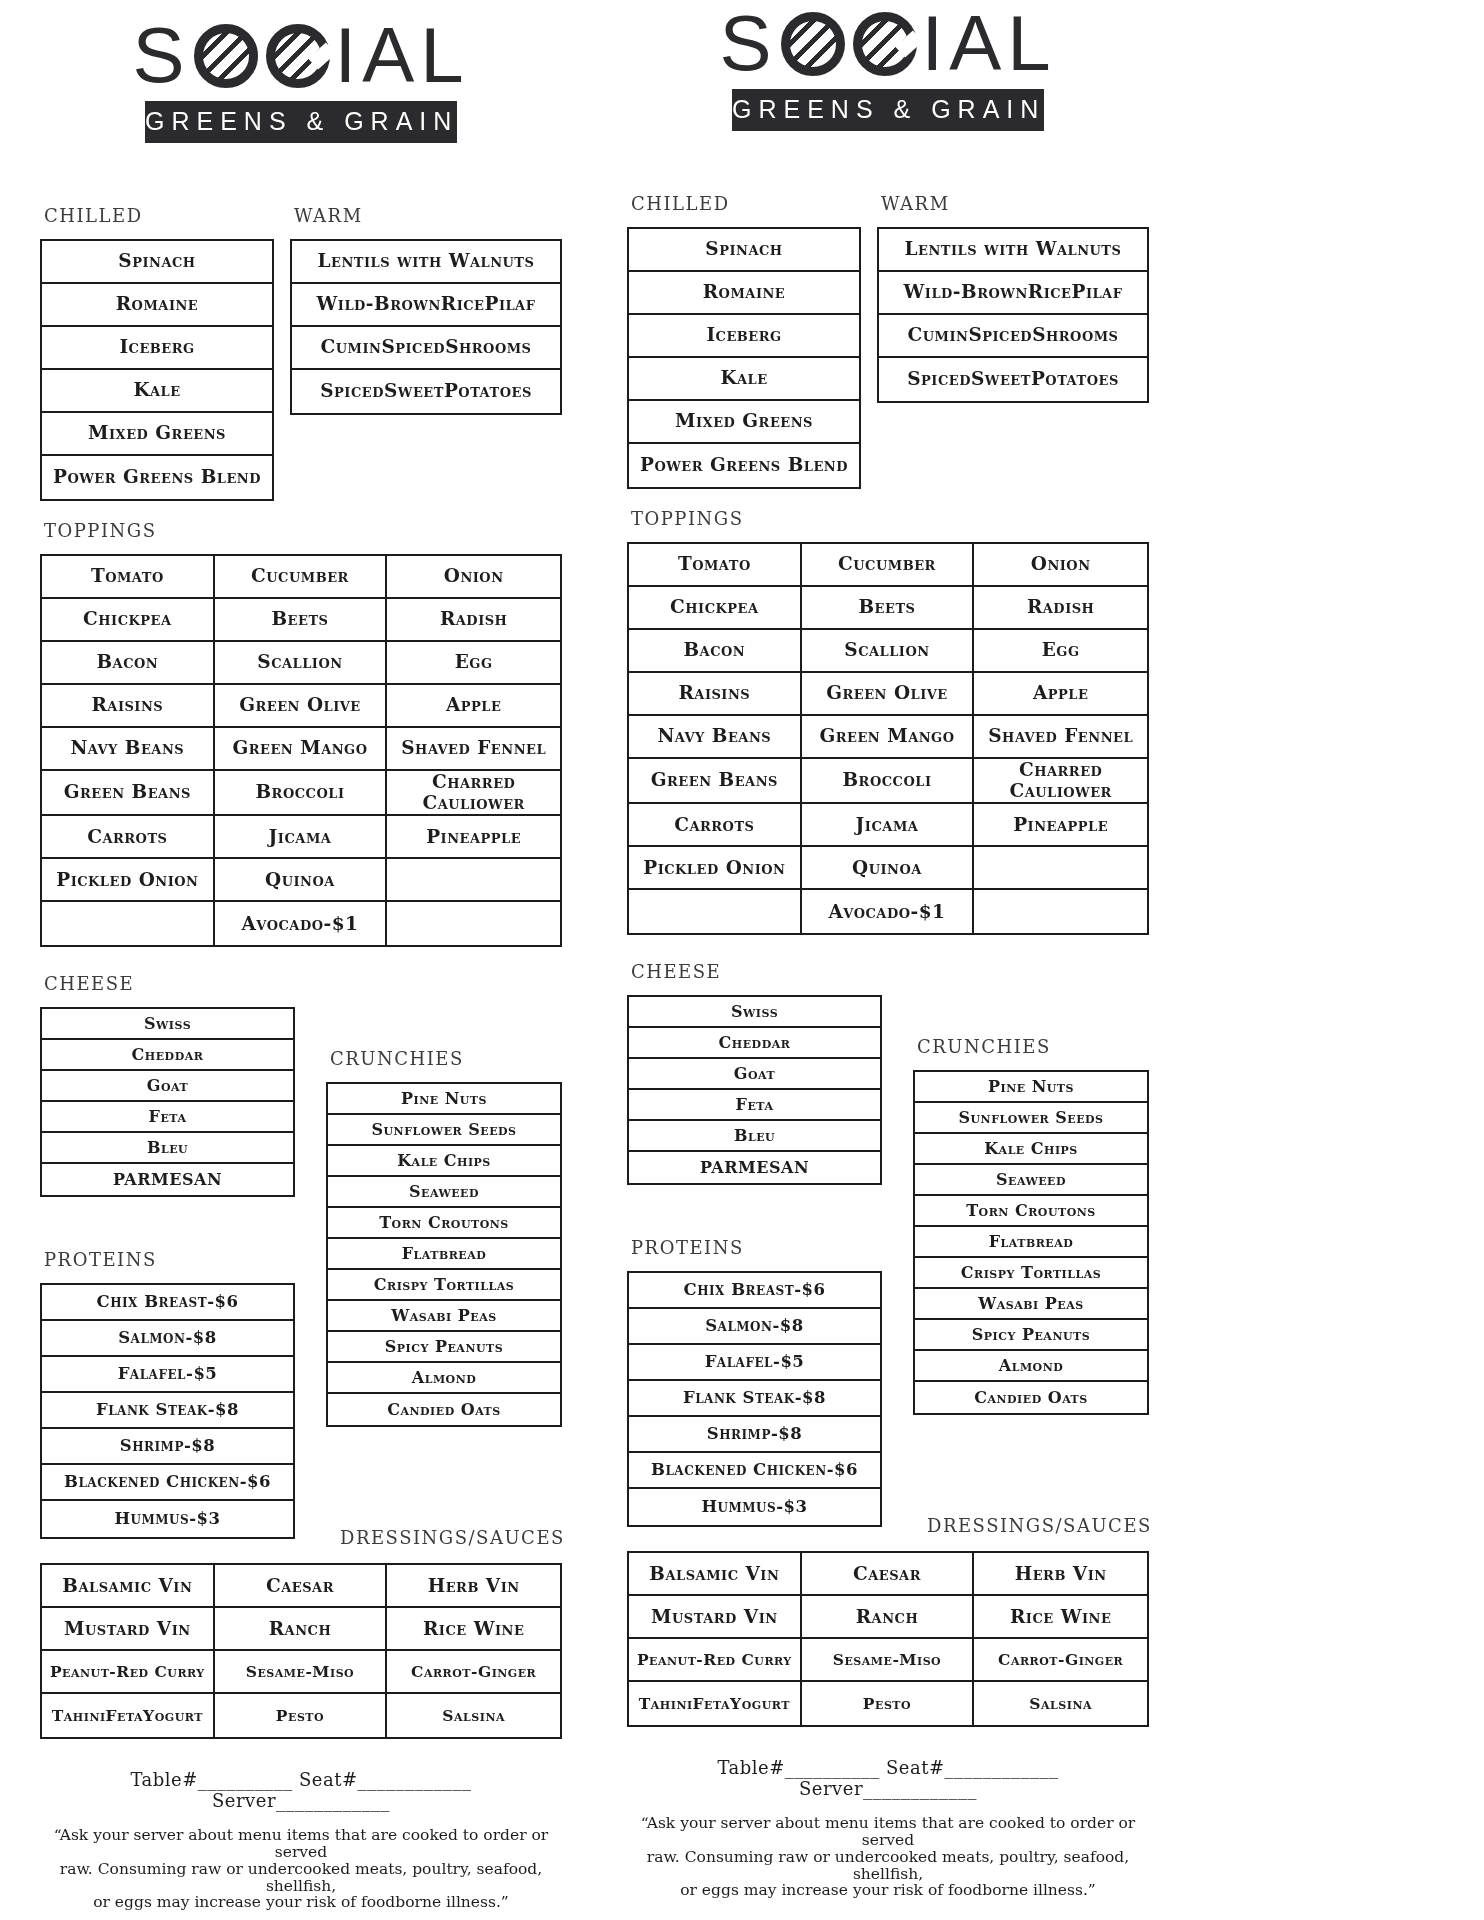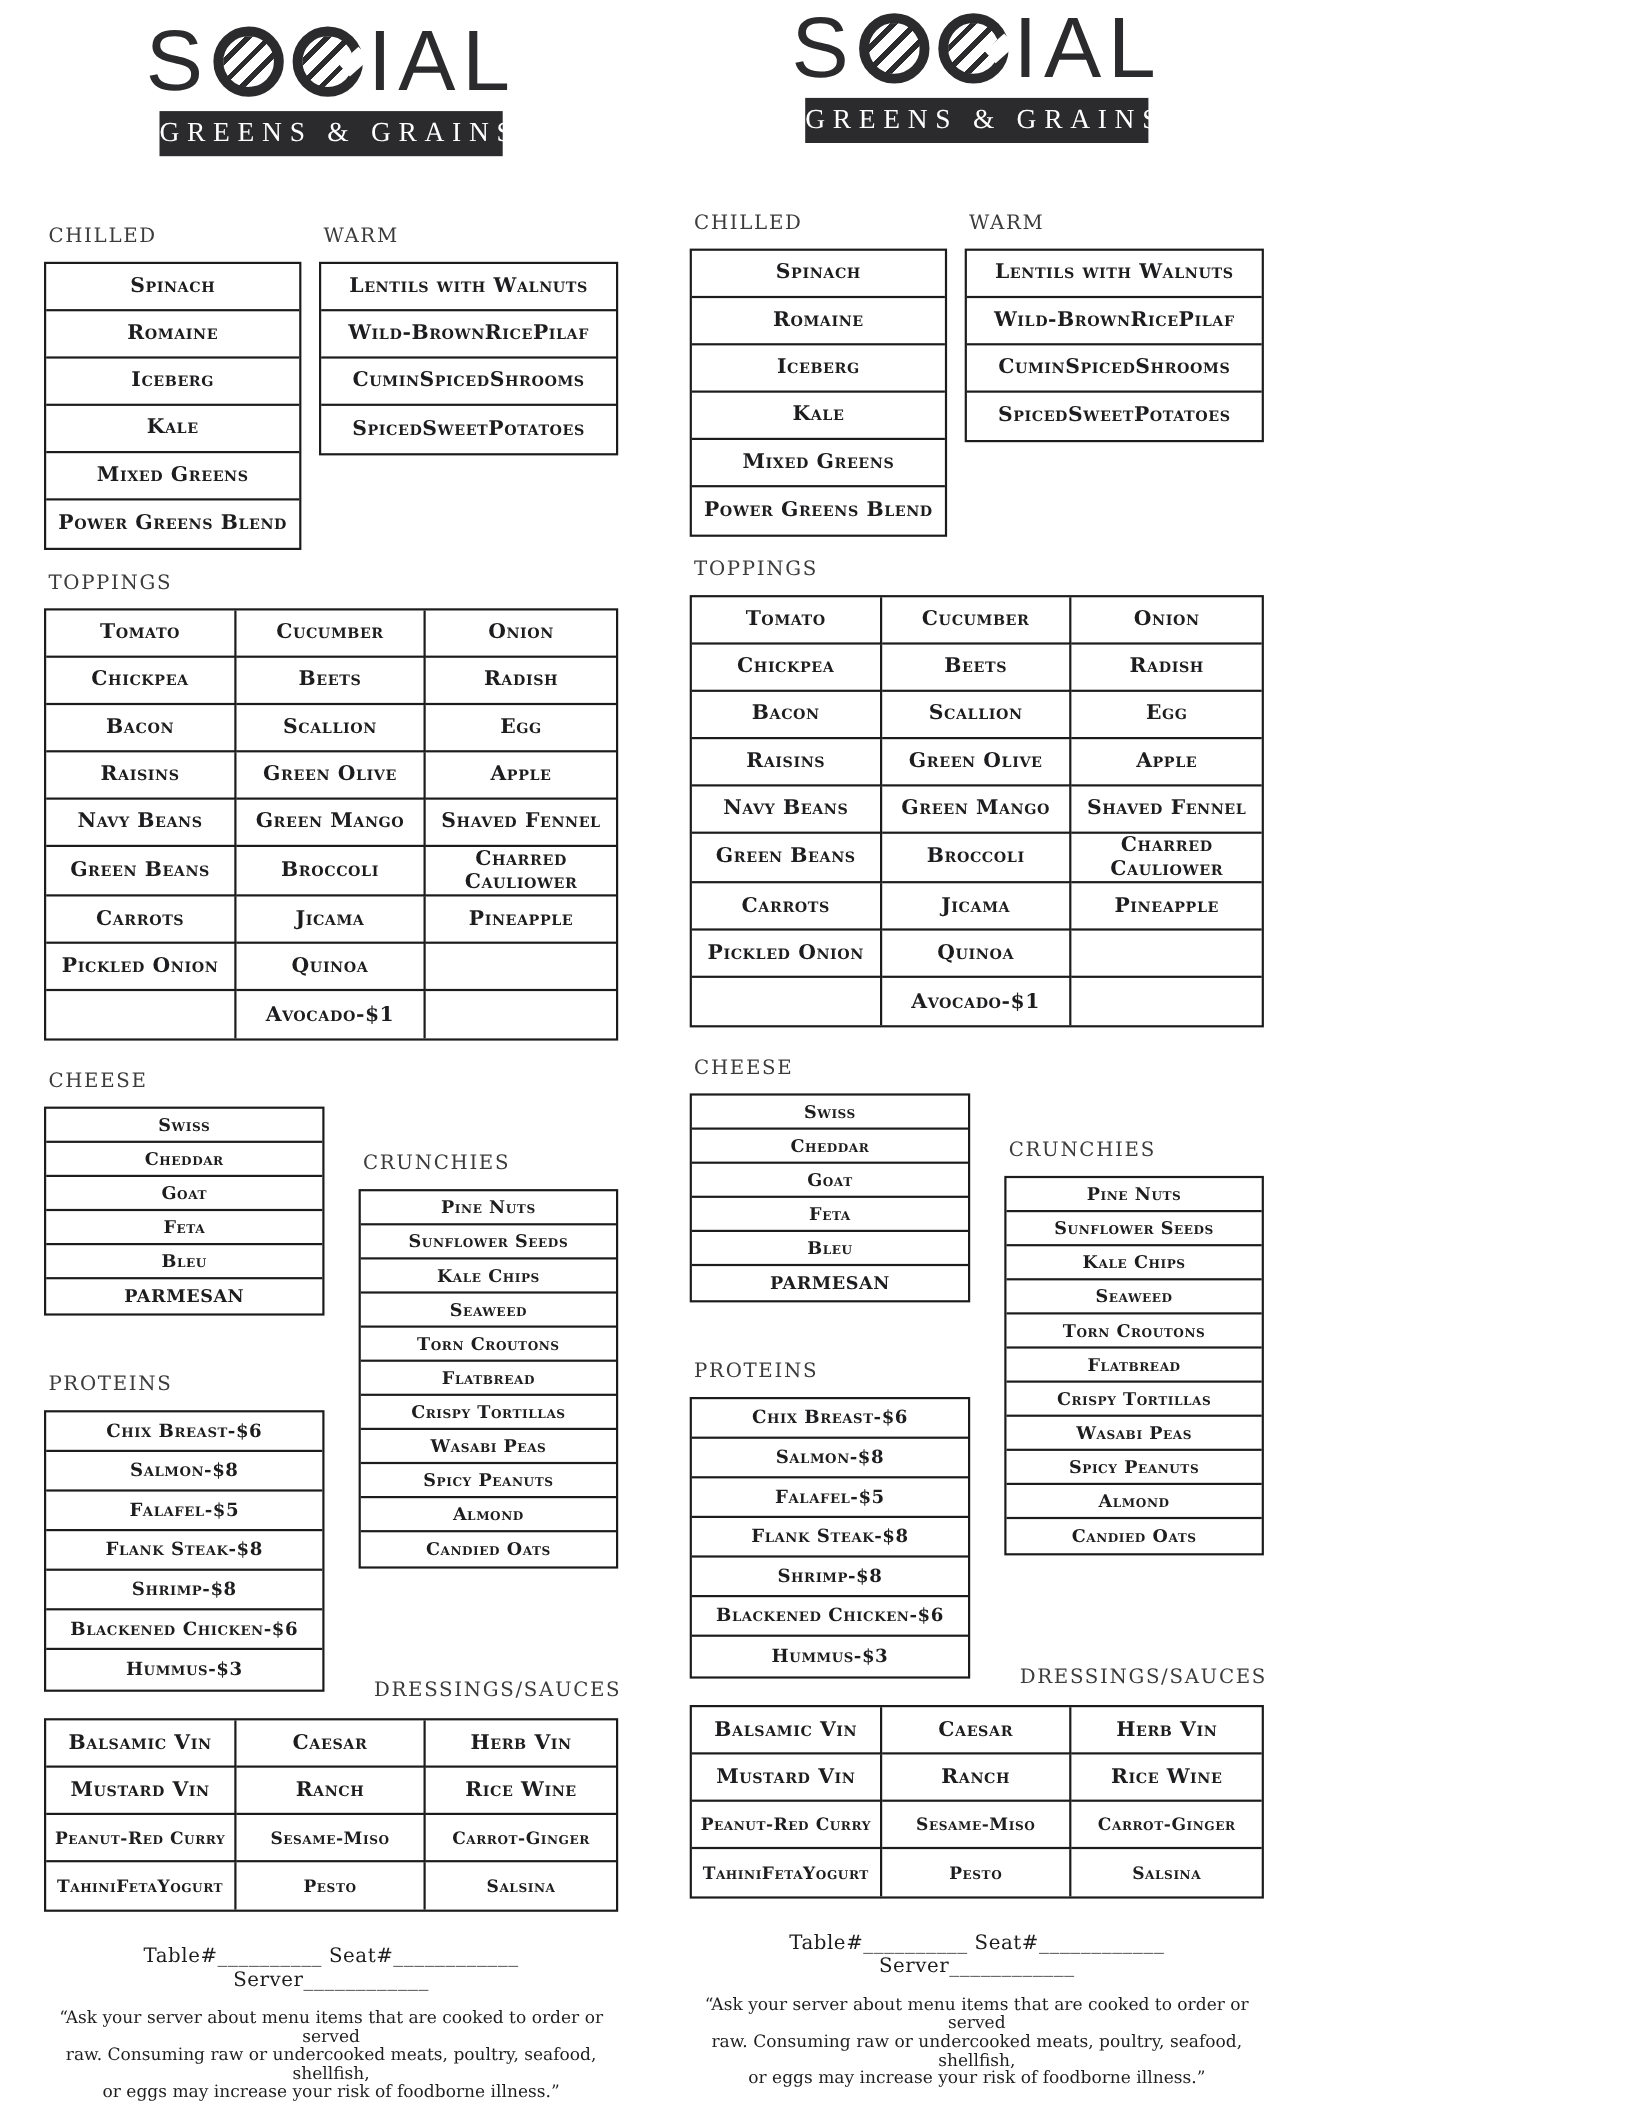--- a/index.html
+++ b/index.html
@@ -13,21 +13,21 @@
   .logo-row{display:flex;justify-content:center;align-items:center;height:82px;margin-top:2px;}
   .logo-letter{font-family:"Liberation Sans",sans-serif;font-size:78px;line-height:1;
                color:#2b2a2c;letter-spacing:6px;font-weight:400;}
   .logo-ring{display:inline-block;width:64px;height:64px;box-sizing:border-box;border-radius:50%;
              border:9px solid #2b2a2c;margin:2px 4px 0 4px;
              background:repeating-linear-gradient(135deg,#2b2a2c 0 5px,#ffffff 5px 14px);}
   .logo-ring.c{position:relative;}
   .logo-ring.c::after{content:"";position:absolute;right:-13px;top:50%;
              transform:translateY(-50%) rotate(-42deg);width:24px;height:15px;background:#fff;}
   .banner{width:312px;margin:5px auto 0;background:#2b2a2c;color:#fff;
-          font-family:Liberation Serif, serif;font-size:25px;font-weight:400;
+          font-family:Liberation Sans, sans-serif;font-size:25px;font-weight:400;
           letter-spacing:7px;text-align:center;padding:6px 0 7px;white-space:nowrap;}
 
   
   .sec-title{font-size:18px;letter-spacing:1.5px;color:#3c3c3c;margin:0 0 13px 4px;}
 
   
   .cell{display:flex;align-items:center;justify-content:center;text-align:center;
         font-weight:bold;font-variant:small-caps;font-variant-caps:small-caps;
         letter-spacing:.5px;line-height:1.12;white-space:pre-line;padding:1px 2px;box-sizing:border-box;}
   .list{border:2px solid #1c1c1c;background:#fff;}

